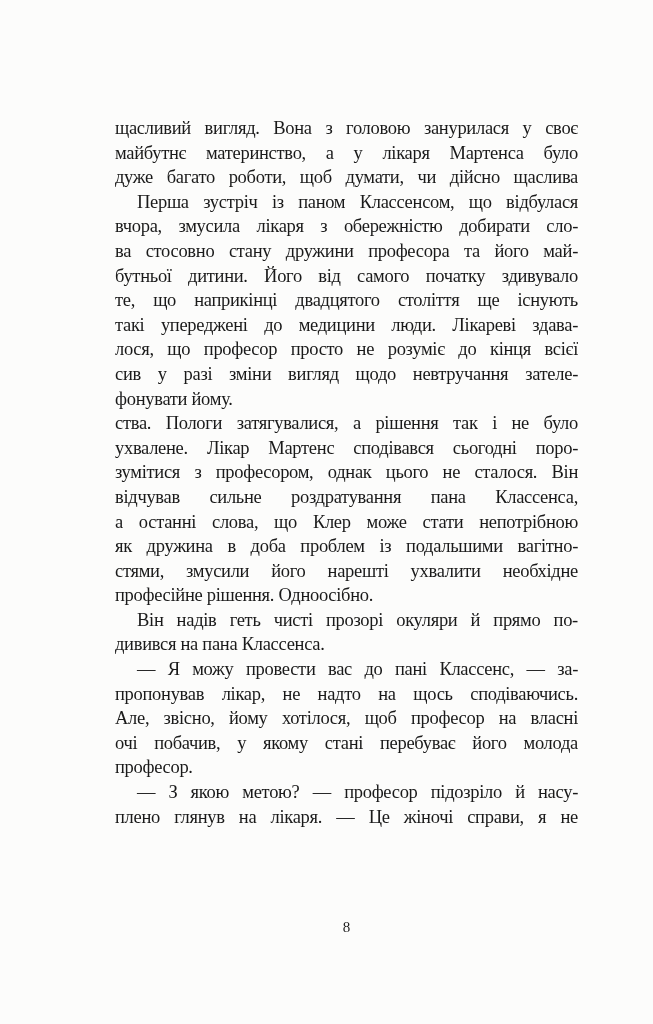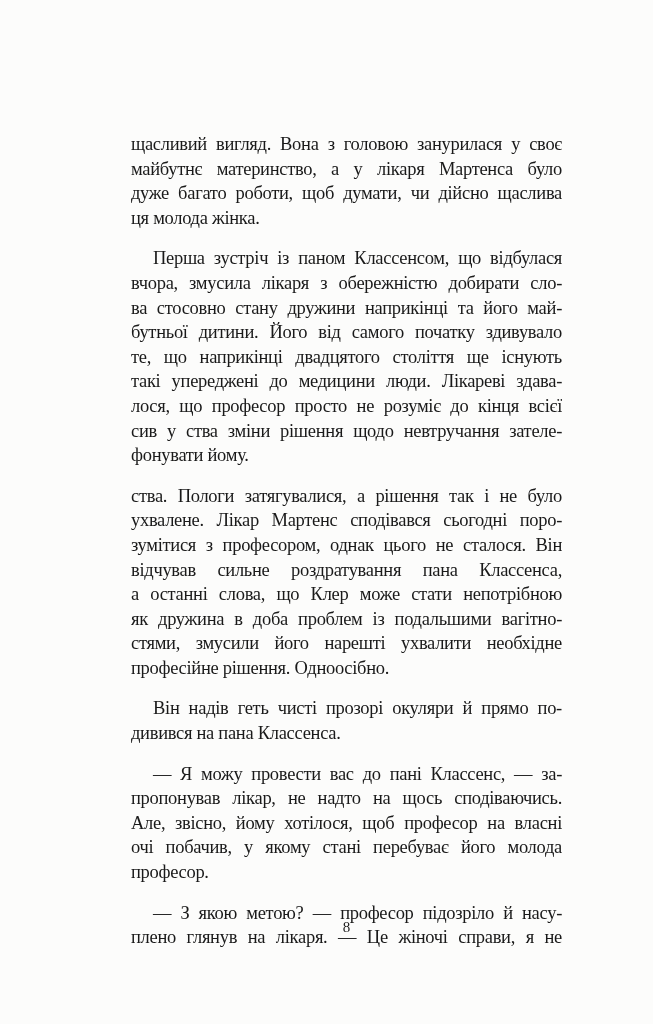--- a/index.html
+++ b/index.html
@@ -17,21 +17,21 @@
     color: #1a1a1a;
     overflow: hidden;
   }
   .text-block {
     position: absolute;
     left: 115px;
     top: 116px;
     width: 463px;
   }
   .paragraph {
-    margin: 16px;
+    margin: 0;
     padding: 0;
   }
   .line {
     font-size: 18.5px;
     line-height: 24.6px;
     height: 24.6px;
     letter-spacing: -0.3px;
     text-align: justify;
     text-align-last: justify;
     overflow: hidden;
@@ -57,31 +57,30 @@
 </style>
 </head>
 <body>
 
 <div class="page">
   <div class="text-block">
       <div class="paragraph">
         <div class="line">щасливий вигляд. Вона з головою занурилася у своє</div>
         <div class="line">майбутнє материнство, а у лікаря Мартенса було</div>
         <div class="line">дуже багато роботи, щоб думати, чи дійсно щаслива</div>
-        <div class="line final">ця молода жінка.</div>
       </div>
       <div class="paragraph">
         <div class="line indent">Перша зустріч із паном Классенсом, що відбулася</div>
         <div class="line">вчора, змусила лікаря з обережністю добирати сло-</div>
-        <div class="line">ва стосовно стану дружини наприкінці та його май-</div>
+        <div class="line">ва стосовно стану дружини професора та його май-</div>
         <div class="line">бутньої дитини. Його від самого початку здивувало</div>
         <div class="line">те, що наприкінці двадцятого століття ще існують</div>
         <div class="line">такі упереджені до медицини люди. Лікареві здава-</div>
         <div class="line">лося, що професор просто не розуміє до кінця всієї</div>
-        <div class="line">сив у ства зміни рішення щодо невтручання зателе-</div>
+        <div class="line">сив у разі зміни вигляд щодо невтручання зателе-</div>
         <div class="line final">фонувати йому.</div>
       </div>
       <div class="paragraph">
         <div class="line">ства. Пологи затягувалися, а рішення так і не було</div>
         <div class="line">ухвалене. Лікар Мартенс сподівався сьогодні поро-</div>
         <div class="line">зумітися з професором, однак цього не сталося. Він</div>
         <div class="line">відчував сильне роздратування пана Классенса,</div>
         <div class="line">а останні слова, що Клер може стати непотрібною</div>
         <div class="line">як дружина в доба проблем із подальшими вагітно-</div>
         <div class="line">стями, змусили його нарешті ухвалити необхідне</div>

